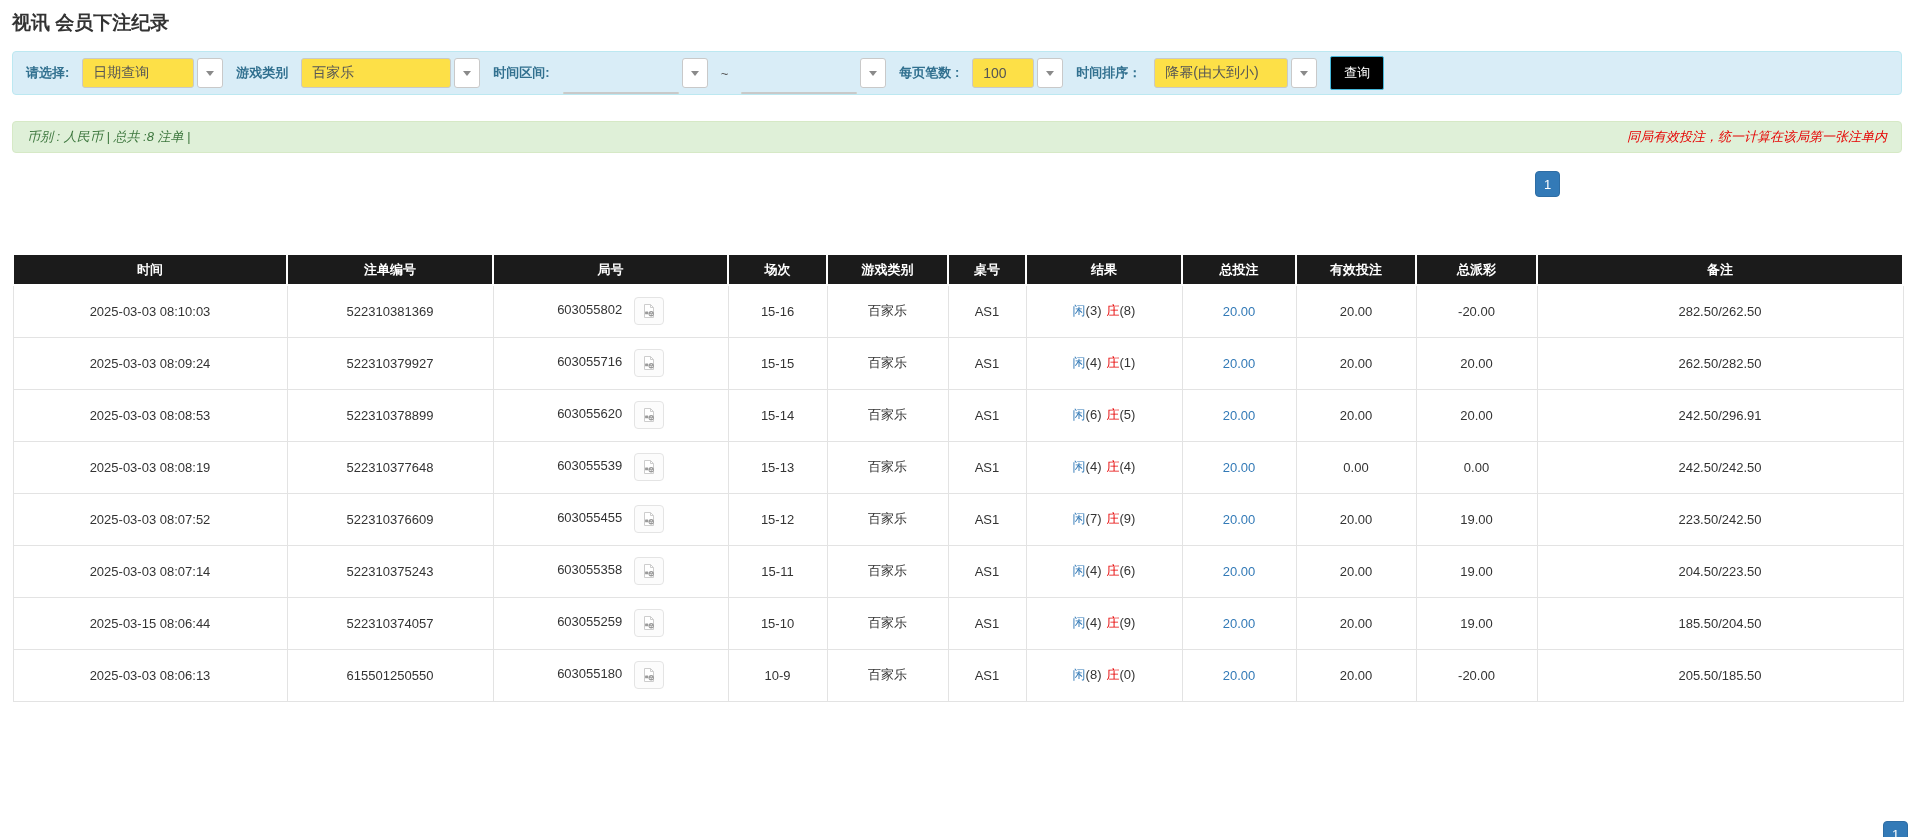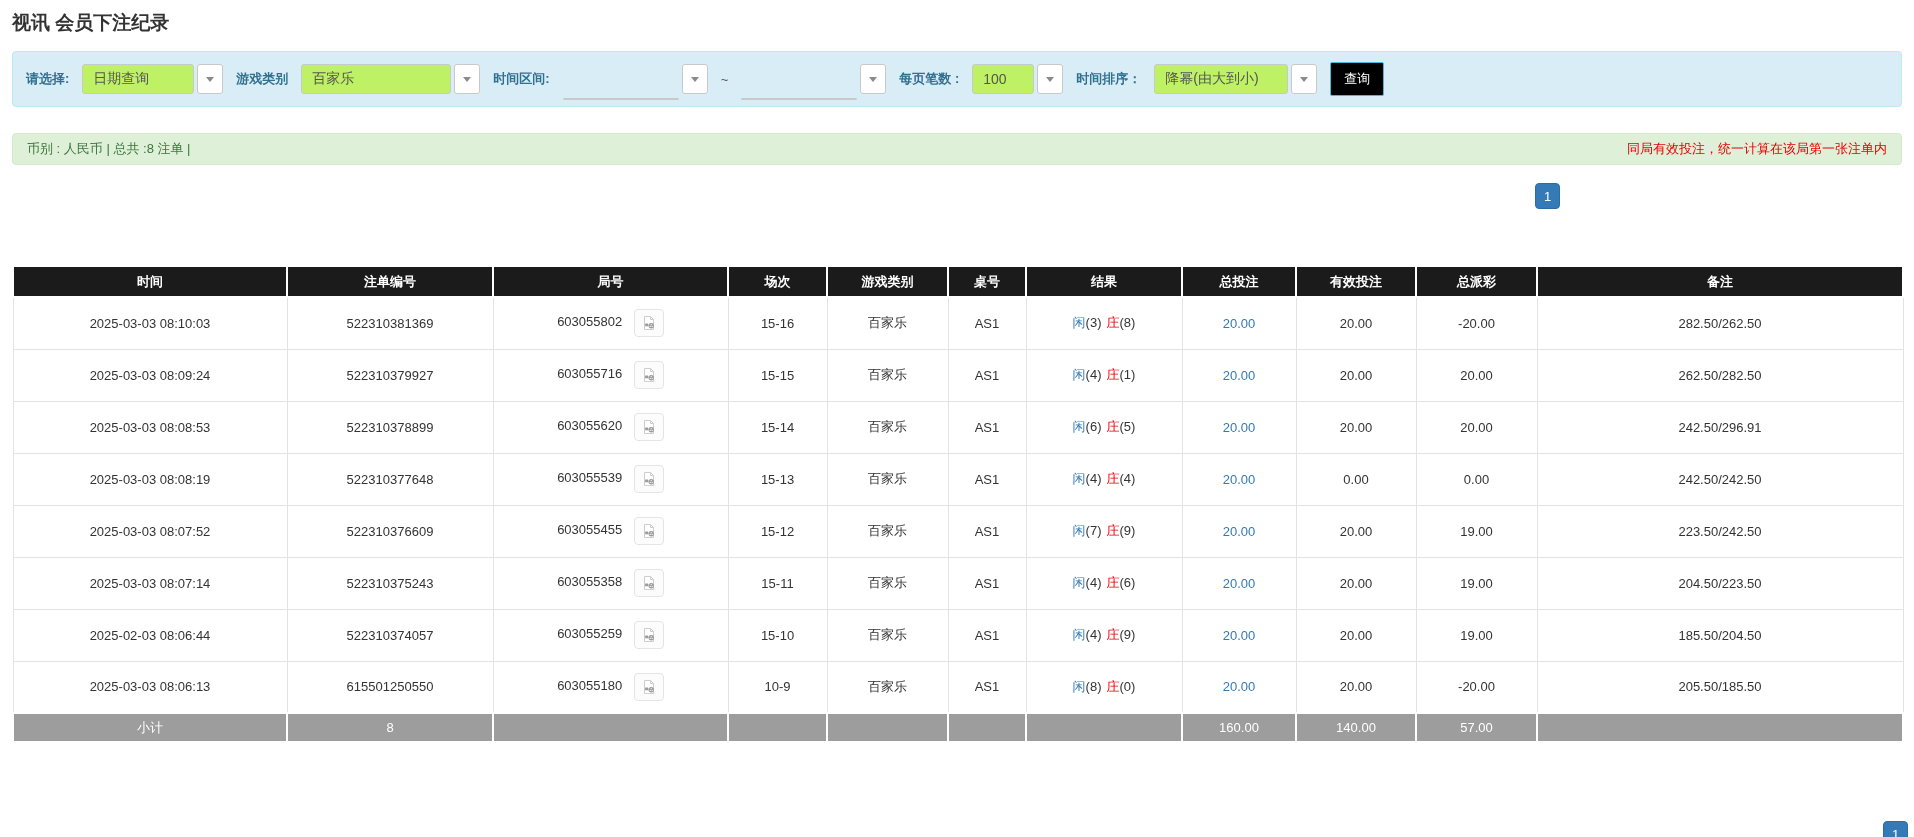--- a/index.html
+++ b/index.html
@@ -7,29 +7,29 @@
   body {
     width:1914px; height:837px; overflow:hidden; position:relative;
     background:#fff; color:#333;
     font-family:"Liberation Sans", sans-serif; font-size:13px;
   }
   .page-title {
     margin:10px 12px 0; font-size:19px; font-weight:700; color:#333;
   }
   
   .filter-panel {
-    margin:15px 12px 0; height:56px;
+    margin:15px 12px 0; height:44px;
     background:#d9edf7; border:1px solid #bce8f1; border-radius:4px;
     display:flex; align-items:center; gap:13px; padding:0 13px;
     white-space:nowrap;
   }
   .flabel { color:#31708f; font-weight:bold; font-size:13px; }
   .combo { display:flex; align-items:stretch; gap:3px; height:30px; }
   .combo-text {
-    background:#bef264; border:1px solid #c9c9c9; border-radius:3px;
+    background:#fde047; border:1px solid #c9c9c9; border-radius:3px;
     padding:0 10px; display:flex; align-items:center;
     font-size:14px; color:#555; overflow:hidden;
   }
   .combo-btn {
     width:26px; background:#fff; border:1px solid #c9c9c9; border-radius:3px;
     display:flex; align-items:center; justify-content:center; cursor:pointer;
   }
   .caret { width:0; height:0; border-left:4px solid transparent;
     border-right:4px solid transparent; border-top:5px solid #8a8a8a; }
   .w-qtype  .combo-text { width:112px; }
@@ -40,21 +40,21 @@
   .tilde { color:#555; font-size:13px; }
   .btn-query {
     background:#000000; border:1px solid #46b8da; color:#fff;
     font-size:13px; padding:7px 13px; border-radius:2px; cursor:pointer;
     font-family:inherit;
   }
   
   .notice {
     margin:26px 12px 0; background:#dff0d8; border:1px solid #d6e9c6;
     border-radius:4px; padding:6px 14px; font-size:13px; color:#3c763d;
-    display:flex; justify-content:space-between; align-items:center;
+    display:flex; justify-content:space-between; align-items:center;font-style:italic;
   }
   .notice-right { color:#e60000; }
   
   .pag-top { margin:18px 12px 0; display:flex; justify-content:flex-end; padding-right:342px; }
   .page-btn {
     display:flex; align-items:center; justify-content:center;
     min-width:25px; height:26px; padding:0 7px;
     background:#337ab7; border:1px solid #2e6da4; border-radius:4px;
     color:#fff; font-size:13px; text-decoration:none; cursor:pointer;
   }
@@ -351,21 +351,21 @@
         <td>
           <span class="blue">闲</span><span>(4)</span><span class="red res-banker">庄</span><span>(6)</span>
         </td>
         <td><a class="bet-link">20.00</a></td>
         <td>20.00</td>
         <td>19.00</td>
         <td>204.50/223.50</td>
       </tr>
 
       <tr>
-        <td>2025-02-03 08:06:44</td>
+        <td>2025-03-15 08:06:44</td>
         <td>522310374057</td>
         <td>
           <span>603055259</span>
           <span class="video-btn">
             <svg width="16" height="16" viewBox="0 0 16 16" aria-hidden="true">
               <path d="M3.5 1.5 h6 l3 3 v10 h-9 z" fill="#fff" stroke="#cdcdcd"></path>
               <path d="M9.5 1.5 v3 h3" fill="none" stroke="#cdcdcd"></path>
               <rect x="4.1" y="8.4" width="3.1" height="2.9" rx="0.5" fill="#9a9a9a"></rect>
               <circle cx="10.2" cy="10.8" r="2.7" fill="#9a9a9a"></circle>
               <circle cx="10.2" cy="9.7" r="0.6" fill="#fff"></circle>
@@ -409,29 +409,16 @@
         <td>
           <span class="blue">闲</span><span>(8)</span><span class="red res-banker">庄</span><span>(0)</span>
         </td>
         <td><a class="bet-link">20.00</a></td>
         <td>20.00</td>
         <td class="red">-20.00</td>
         <td>205.50/185.50</td>
       </tr>
     </tbody>
   <tbody class="totals">
-    <tr>
-      <td>小计</td>
-      <td>8</td>
-      <td></td>
-        <td></td>
-        <td></td>
-      <td></td>
-        <td></td>
-      <td>160.00</td>
-      <td>140.00</td>
-      <td>57.00</td>
-      <td></td>
-    </tr>
   </tbody>
 </table>
 
 <a class="page-btn pag-bottom">1</a>
 
 </body></html>

